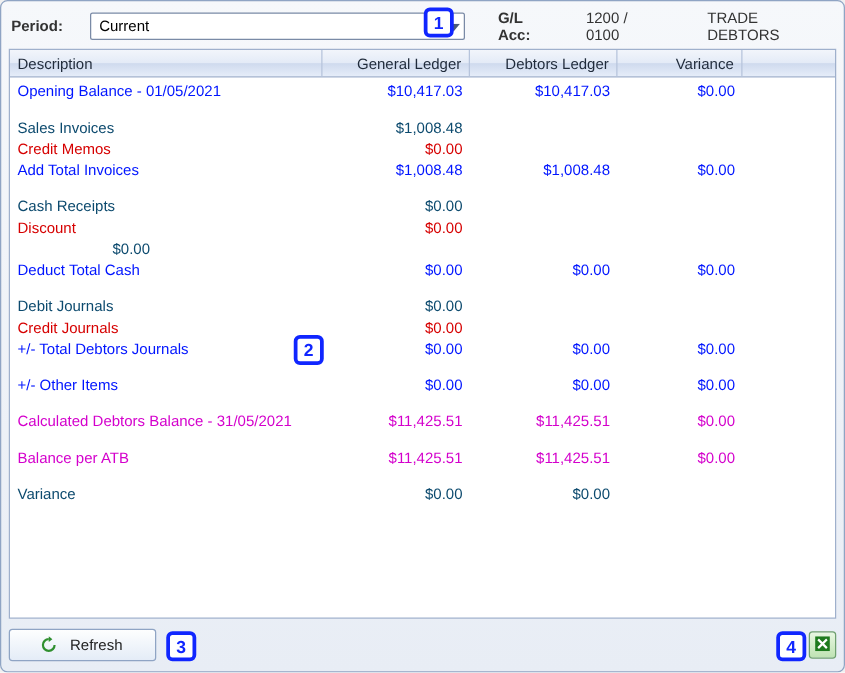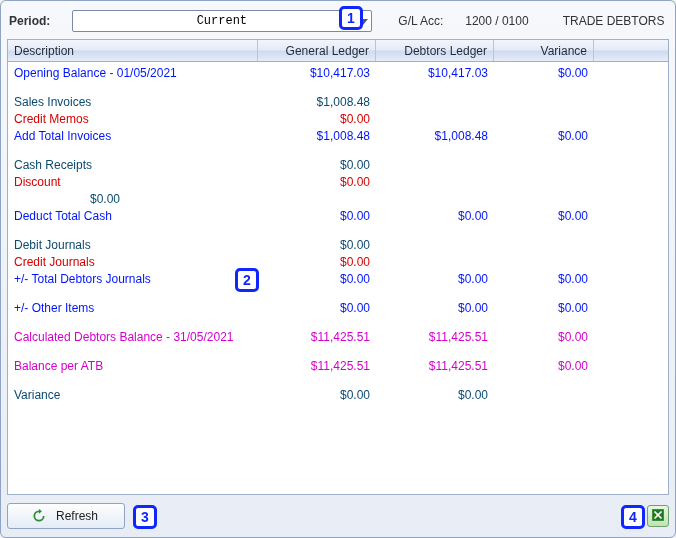--- a/index.html
+++ b/index.html
@@ -36,36 +36,35 @@
     position: relative;
     flex: 0 0 300px;
     height: 22px;
   }
   .period-select {
     width: 100%;
     height: 22px;
     border: 1px solid #7a8aa6;
     border-radius: 2px;
     background: #fff;
-    padding: 2px 20px 2px 19px;
-    font-family: Liberation Mono, monospace;
+    padding: 2px 20px 2px 6px;
+    font-family: Liberation Sans, sans-serif;
     font-size: 12px;
     line-height: 16px;
     appearance: none;
-    text-align: center;
   }
   .period-select-caret {
     position: absolute;
     right: 4px;
     top: 50%;
     transform: translateY(-50%);
     pointer-events: none;
   }
   .gl-label {
-    font-weight: normal;
+    font-weight: bold;
     color: #333;
     margin-left: 6px;
   }
   .gl-value {
     color: #333;
     margin-left: 2px;
   }
   .gl-desc {
     color: #333;
     margin-left: 14px;

